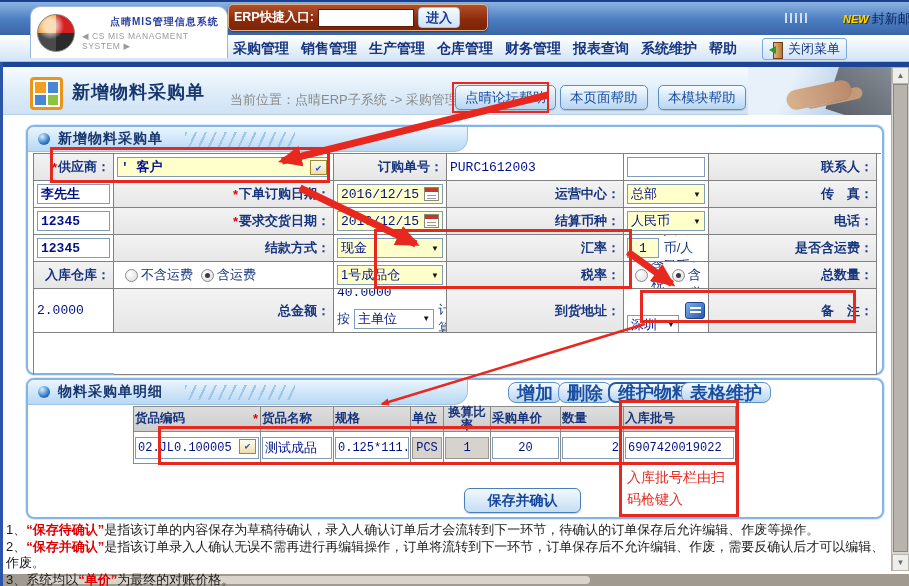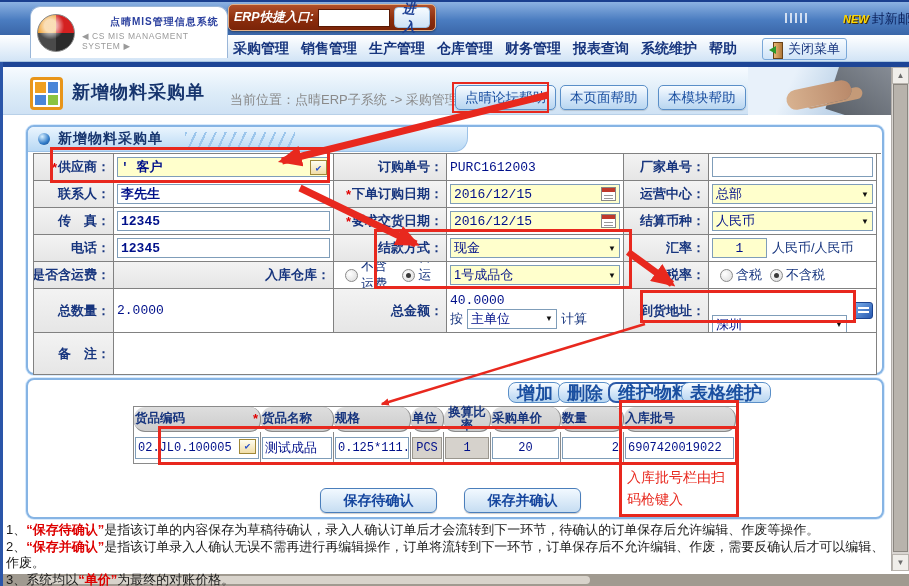--- a/index.html
+++ b/index.html
@@ -15,23 +15,23 @@
   .logo-panel { left:30px; top:6px; width:198px; height:52px; background:#fff;
                 border-radius:10px 10px 0 0; border:1px solid #9ab6d8; border-bottom:none;
                 display:flex; align-items:center; padding:4px 6px; z-index:5; }
   .logo-pie { width:38px; height:38px; border-radius:50%;
               background:radial-gradient(circle at 35% 30%, rgba(255,255,255,.65) 0 18%, transparent 40%),
                          conic-gradient(from -90deg,#f0a030 0 90deg,#d42020 90deg 180deg,#2b2b2b 180deg 270deg,#4a4a4a 270deg 360deg);
               border:1px solid #888; flex:none; }
   .logo-txt { margin-left:7px; }
   .logo-title { font-size:10px; font-weight:bold; color:#2a3f9e; letter-spacing:1px;margin-left:28px; }
   .logo-sub { font-size:8.5px; color:#9a9a9a; letter-spacing:.6px; margin-top:2px; }
-  .erp-box { left:228px; top:4px; width:208px; height:27px; background:linear-gradient(180deg,#b0502a,#8a2c0c 60%,#7a2408);
+  .erp-box { left:228px; top:4px; width:260px; height:27px; background:linear-gradient(180deg,#b0502a,#8a2c0c 60%,#7a2408);
              border:1px solid #e0b088; border-radius:5px; display:flex; align-items:center; padding:0 5px; z-index:4;
-             box-shadow:0 1px 2px rgba(0,0,0,.4);font-style:italic; }
+             box-shadow:0 1px 2px rgba(0,0,0,.4); }
   .erp-label { color:#fff; font-weight:bold; font-size:12.5px; white-space:nowrap; }
   .erp-input { width:96px; height:18px; background:#fff; border:1px solid #5a1a05; margin:0 4px; }
   .erp-btn { height:21px; padding:0 7px; font-size:13px; font-weight:bold; color:#1c3f94;
              background:linear-gradient(180deg,#f6fbff,#cfe3f7); border:1px solid #9ec2e4; border-radius:4px;
              display:flex; align-items:center; }
   .dept-pos { left:470px; top:11px; font-size:13px; color:#0a1f7a; white-space:nowrap; }
   .dept-txt { color:#3a50d0; }
   .pos-label { color:#0a1f5a; margin-left:10px; }
   .pos-value { color:#2a3cd8; }
   .sig-bars { left:785px; top:13px; width:22px; height:10px;
@@ -145,21 +145,21 @@
   
   .dbtn { position:absolute; top:2px; height:21px; padding:0 8px; display:flex; align-items:center;
           background:linear-gradient(180deg,#f8fcff,#cfe3f7 60%,#b8d6f0); border:1px solid #5a8fc8; border-radius:8px;
           font-size:18px; font-weight:bold; color:#1a4fa0; white-space:nowrap; }
   .db1 { left:480px; } .db2 { left:530px; } .db3 { left:580px; border:2px solid #2c5aa8; } .db4 { left:653px; }
   .dtable { position:absolute; left:105px; top:26px; display:grid;
             grid-template-columns:127px 73px 77px 33px 47px 70px 63px 112px;
             grid-template-rows:25px 32px; border-left:1px solid #8a8a8a; border-top:1px solid #8a8a8a; }
   .th { background:linear-gradient(180deg,#dedede,#cccccc); border-right:1px solid #8a8a8a; border-bottom:1px solid #8a8a8a;
         display:flex; align-items:center; justify-content:space-between; font-size:12.5px; font-weight:bold; color:#17357e;
-        text-align:center; line-height:1.05; padding:0 1px;border-radius:11px; }
+        text-align:center; line-height:1.05; padding:0 1px; }
   .td { background:#fff; border-right:1px solid #8a8a8a; border-bottom:1px solid #8a8a8a;
         display:flex; align-items:center; padding:1px; overflow:hidden; }
   .cellin { height:22px; width:100%; border:1px solid #7f9db9; background:#fff; display:flex; align-items:center;
             padding:0 2px; font:12px "Liberation Mono","DejaVu Sans Mono",monospace; color:#00108a;
             position:relative; white-space:nowrap; overflow:hidden; }
   .ro { background:#d6d2cc; border:1px solid #9a968e; justify-content:center; }
   .tr-right { justify-content:flex-end; }
   .cn { font-family:"Liberation Sans","DejaVu Sans",sans-serif; font-size:13px; }
   .save-btn { position:absolute; top:108px; width:117px; height:25px; display:flex; align-items:center; justify-content:center;
               background:linear-gradient(180deg,#f2f9ff,#c6ddf2); border:1px solid #4a7ebb; border-radius:6px;
@@ -267,23 +267,20 @@
             <span>' 客户</span>
           <span class="lookup-icon"></span>
           </span>
       </div>
       <div class="c lbl">
           <span>订购单号：</span>
         </div>
       <div class="c fld">
           <span class="plain">PURC1612003</span>
         </div>
-      <div class="c lbl">
-          <span>厂家单号：</span>
-        </div>
       <div class="c fld">
         <span class="tin w165">
             <span></span>
           </span>
       </div>
 
       <div class="c lbl">
           <span>联系人：</span>
         </div>
       <div class="c fld">
@@ -420,20 +417,25 @@
       </div>
 
       <div class="c lbl">
           <span>备　注：</span>
         </div>
       <div class="remark-box"></div>
     </div>
   </div>
 
   <div class="abs panel panel2">
+    <div class="phead tab">
+      <span class="bullet"></span>
+      <span class="ptitle">物料采购单明细</span>
+      <span class="stripes"></span>
+    </div>
     <div class="dbtn db1">增加</div>
     <div class="dbtn db2">删除</div>
     <div class="dbtn db3">维护物料</div>
     <div class="dbtn db4">表格维护</div>
 
     <div class="dtable">
       <div class="th">
           <span>货品编码</span>
           <span class="req">*</span>
         </div>
@@ -495,21 +497,20 @@
             <span>2</span>
           </span>
       </div>
       <div class="td">
         <span class="cellin">
             <span>6907420019022</span>
           </span>
       </div>
     </div>
 
-    <div class="save-btn sb1">保存待确认</div>
     <div class="save-btn sb2">保存并确认</div>
   </div>
 
   <div class="abs notes">
     <div><span>1、</span><span class="hl">“保存待确认”</span><span>是指该订单的内容保存为草稿待确认，录入人确认订单后才会流转到下一环节，待确认的订单保存后允许编辑、作废等操作。</span></div>
     <div><span>2、</span><span class="hl">“保存并确认”</span><span>是指该订单录入人确认无误不需再进行再编辑操作，订单将流转到下一环节，订单保存后不允许编辑、作废，需要反确认后才可以编辑、作废。</span></div>
     <div><span>3、系统均以</span><span class="hl">“单价”</span><span>为最终的对账价格。</span></div>
   </div>
 
   <div class="anno anno2 axHelp"></div>

